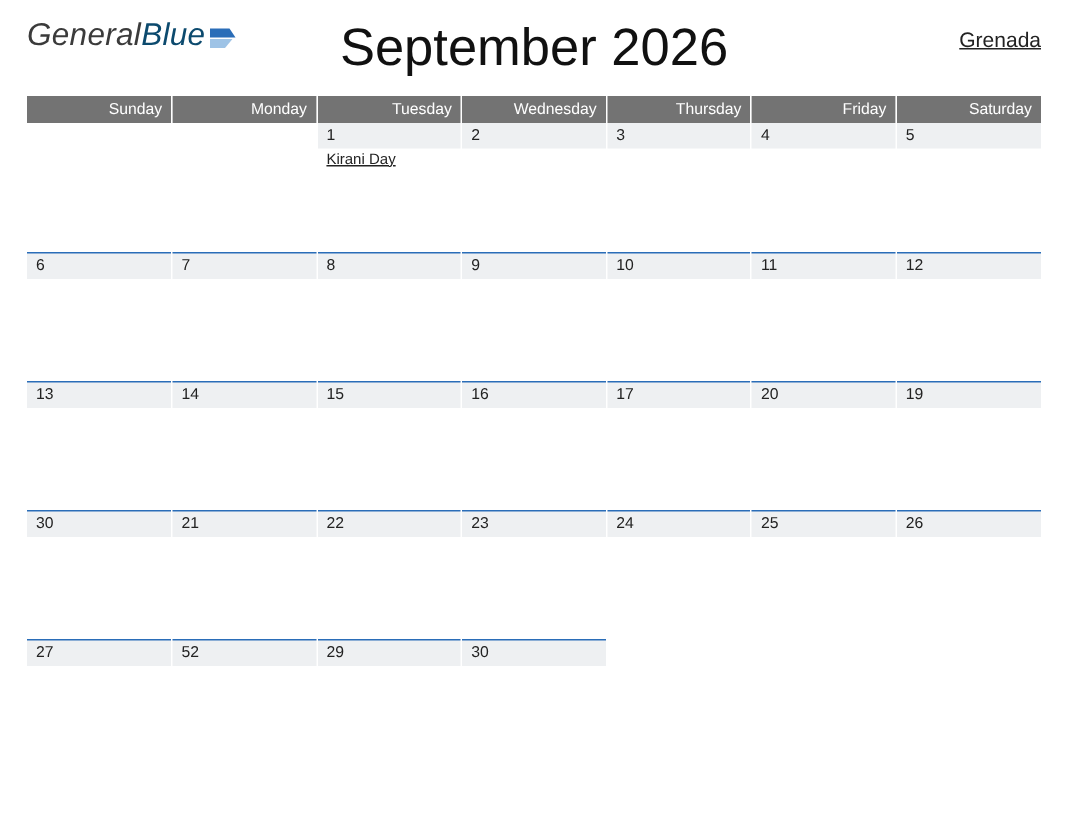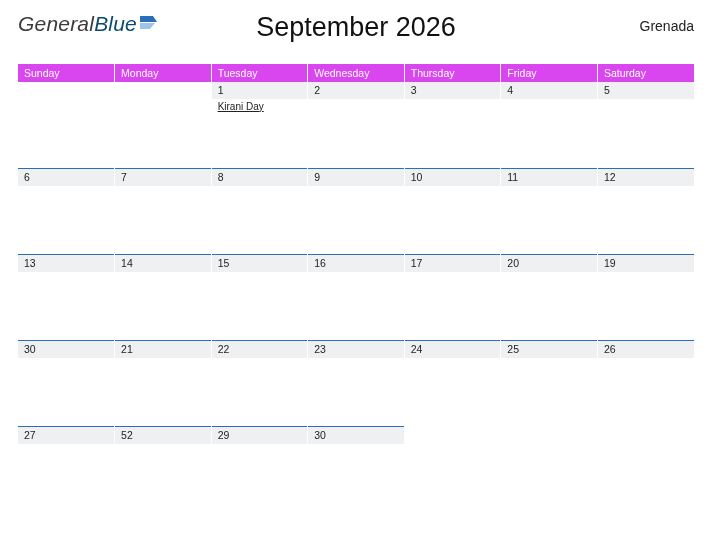--- a/index.html
+++ b/index.html
@@ -14,54 +14,55 @@
   .header {
     position: relative;
     height: 46px;
     margin-bottom: 6px;
   }
   .logo {
     position: absolute;
     left: 0;
     top: 0;
     display: flex;
-    align-items: flex-start;
+    align-items: center;
     font-style: italic;
     font-weight: 500;
   }
   .logo .g1 { color: #3b3b3b; font-size: 21px; letter-spacing: 0.2px; }
   .logo .g2 { color: #0c4a6e; font-size: 21px; letter-spacing: 0.2px; }
   .logo svg { margin-left: 2px; margin-top: 2px; }
   .title {
     position: absolute;
     left: 50%;
     top: 0;
     transform: translateX(-50%);
-    font-size: 27px;
+    font-size: 35px;
     font-weight: 400;
     color: #111;
   }
   .region {
     position: absolute;
     right: 0;
     top: 6px;
     font-size: 14px;
     color: #222;
+    text-decoration: underline;
   }
   .cal {
     width: 100%;
     border-collapse: collapse;
     table-layout: fixed;
   }
   .cal thead th {
-    background: #d946ef;
+    background: #737373;
     color: #fff;
     font-size: 10.5px;
     font-weight: 400;
-    text-align: left;
+    text-align: right;
     padding: 3px 6px;
     border-right: 1px solid #fff;
   }
   .cal thead th:last-child { border-right: none; margin-left: 32px; }
   .cal tbody td {
     height: 86px;
     vertical-align: top;
     padding: 0;
     border-right: 1px solid #fff;
   }

